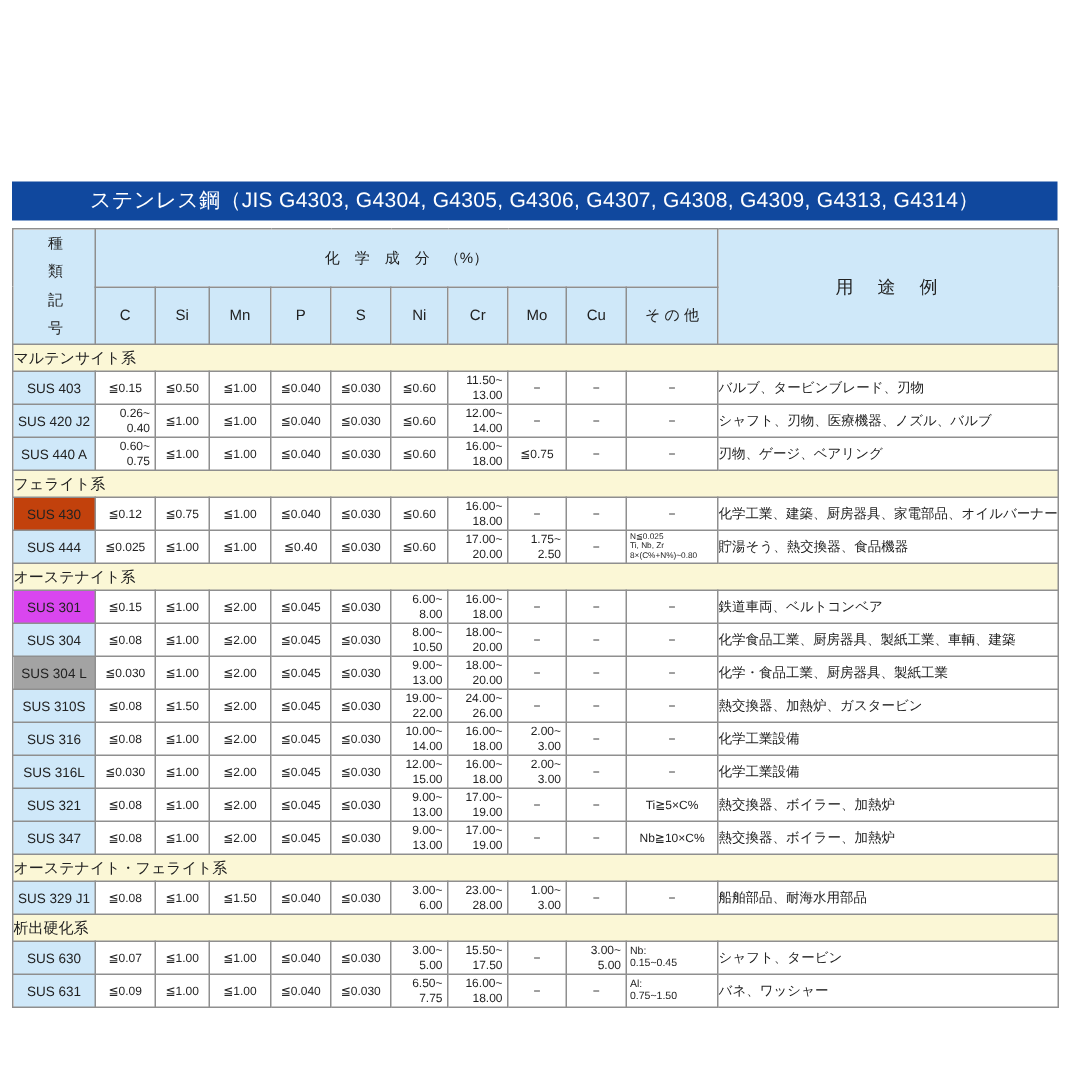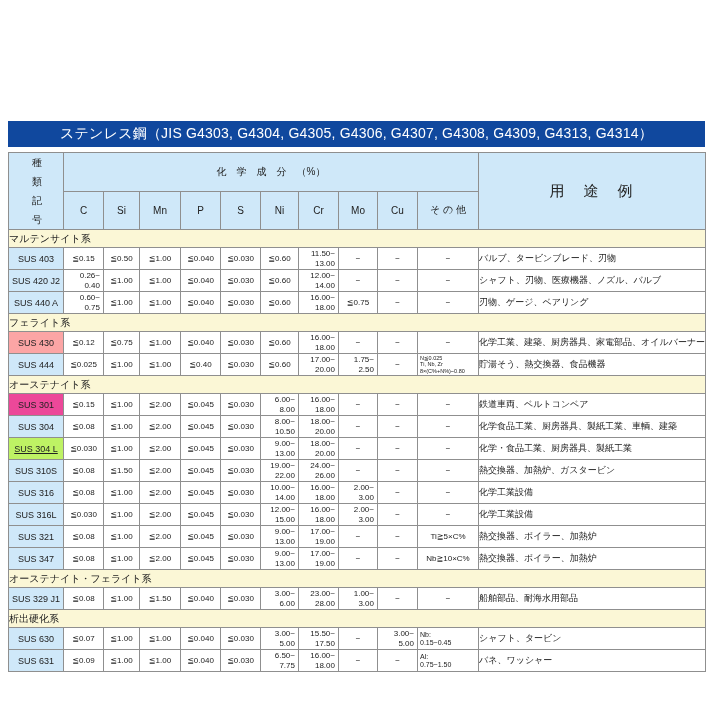--- a/index.html
+++ b/index.html
@@ -19,21 +19,21 @@
   }
   table.steel th,table.steel td{
     border:1px solid #8f8f8f;padding:0;vertical-align:middle;
     overflow:hidden;
   }
   
   th{font-weight:normal;}
   .hdr{font-size:10px;height:20px;text-align:center;}
   .hdr-corner{font-size:10px;line-height:1.9;}
   .hdr-corner div{padding:0 18px;display:flex;justify-content:space-between;}
-  .usage-hdr{font-size:15px;letter-spacing:2px;}
+  .usage-hdr{font-size:12px;letter-spacing:2px;}
   
   .section-row td{
     height:17px;font-size:10px;text-align:left;padding:0 0 0 6px;
   }
   
   .data-row td{height:21px;}
   td.code{
     font-size:9px;text-align:center;padding-left:5px;white-space:nowrap;
   }
   td.val{
@@ -147,21 +147,21 @@
         <td class="val">−</td>
         <td class="val">−</td>
         <td class="use">刃物、ゲージ、ベアリング</td>
   </tr>
 
   <tr class="section-row">
     <td colspan="12" style="background: rgb(251, 247, 214);">フェライト系</td>
   </tr>
 
   <tr class="data-row">
-    <td class="code" style="background: #fca5a5;">SUS 430</td>
+    <td class="code" style="background: #c2410c;">SUS 430</td>
     <td class="val">≦0.12</td>
         <td class="val">≦0.75</td>
         <td class="val">≦1.00</td>
         <td class="val">≦0.040</td>
         <td class="val">≦0.030</td>
         <td class="val">≦0.60</td>
         <td class="val range">16.00~
 18.00</td>
         <td class="val">−</td>
         <td class="val">−</td>
@@ -186,21 +186,21 @@
 Ti, Nb, Zr
 8×(C%+N%)~0.80</td>
         <td class="use">貯湯そう、熱交換器、食品機器</td>
   </tr>
 
   <tr class="section-row">
     <td colspan="12" style="background: rgb(251, 247, 214);">オーステナイト系</td>
   </tr>
 
   <tr class="data-row">
-    <td class="code" style="background: #ec4899;">SUS 301</td>
+    <td class="code" style="background: #d946ef;">SUS 301</td>
     <td class="val">≦0.15</td>
         <td class="val">≦1.00</td>
         <td class="val">≦2.00</td>
         <td class="val">≦0.045</td>
         <td class="val">≦0.030</td>
         <td class="val range">6.00~
 8.00</td>
         <td class="val range">16.00~
 18.00</td>
         <td class="val">−</td>
@@ -220,21 +220,21 @@
 10.50</td>
         <td class="val range">18.00~
 20.00</td>
         <td class="val">−</td>
         <td class="val">−</td>
         <td class="val">−</td>
         <td class="use">化学食品工業、厨房器具、製紙工業、車輌、建築</td>
   </tr>
 
   <tr class="data-row">
-    <td class="code" style="background: #bef264; text-decoration: underline;">SUS 304 L</td>
+    <td class="code" style="background: #a3a3a3;">SUS 304 L</td>
     <td class="val">≦0.030</td>
         <td class="val">≦1.00</td>
         <td class="val">≦2.00</td>
         <td class="val">≦0.045</td>
         <td class="val">≦0.030</td>
         <td class="val range">9.00~
 13.00</td>
         <td class="val range">18.00~
 20.00</td>
         <td class="val">−</td>

